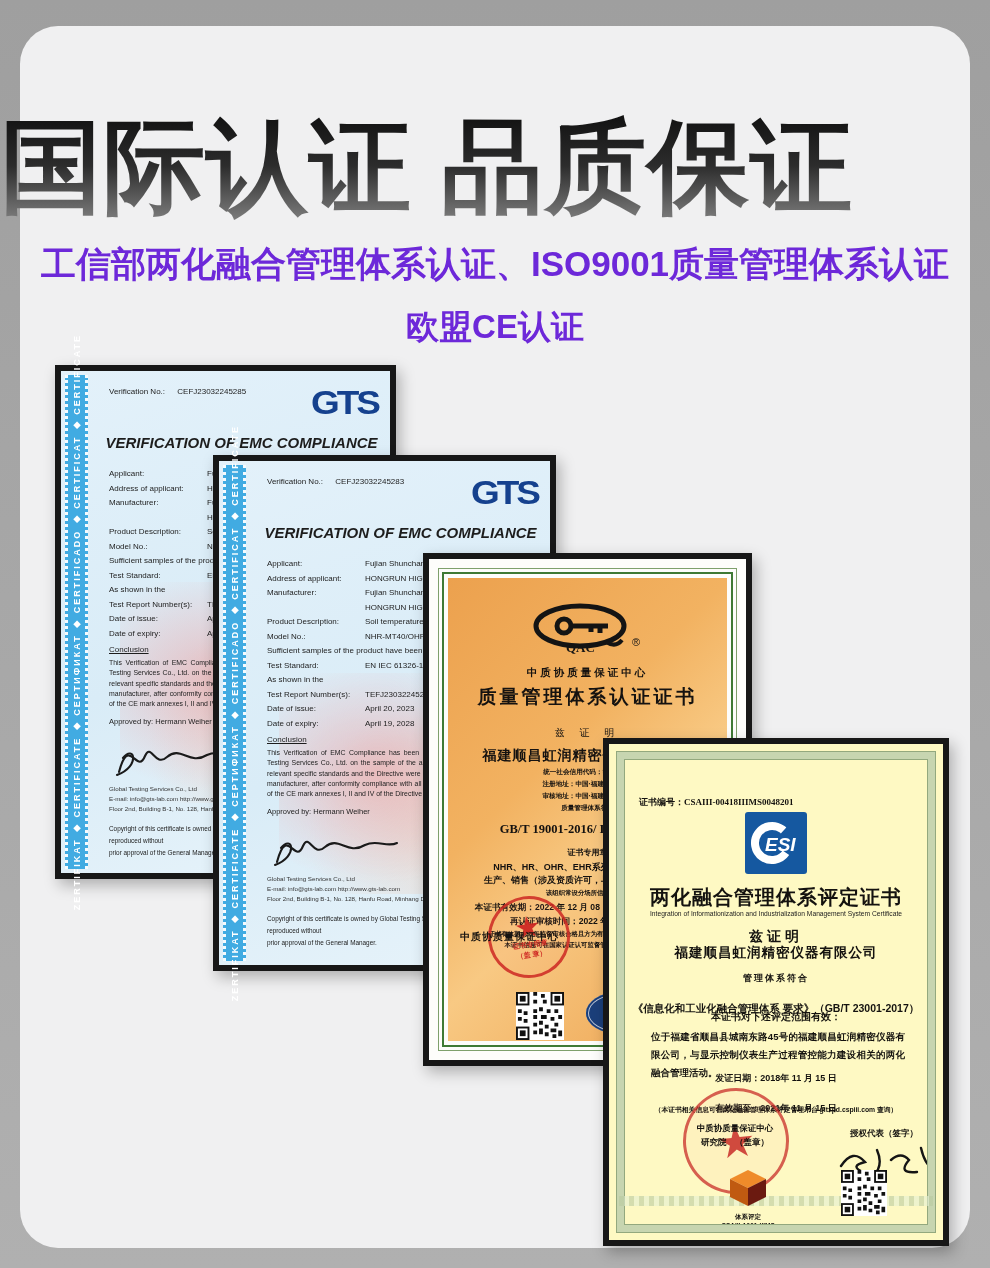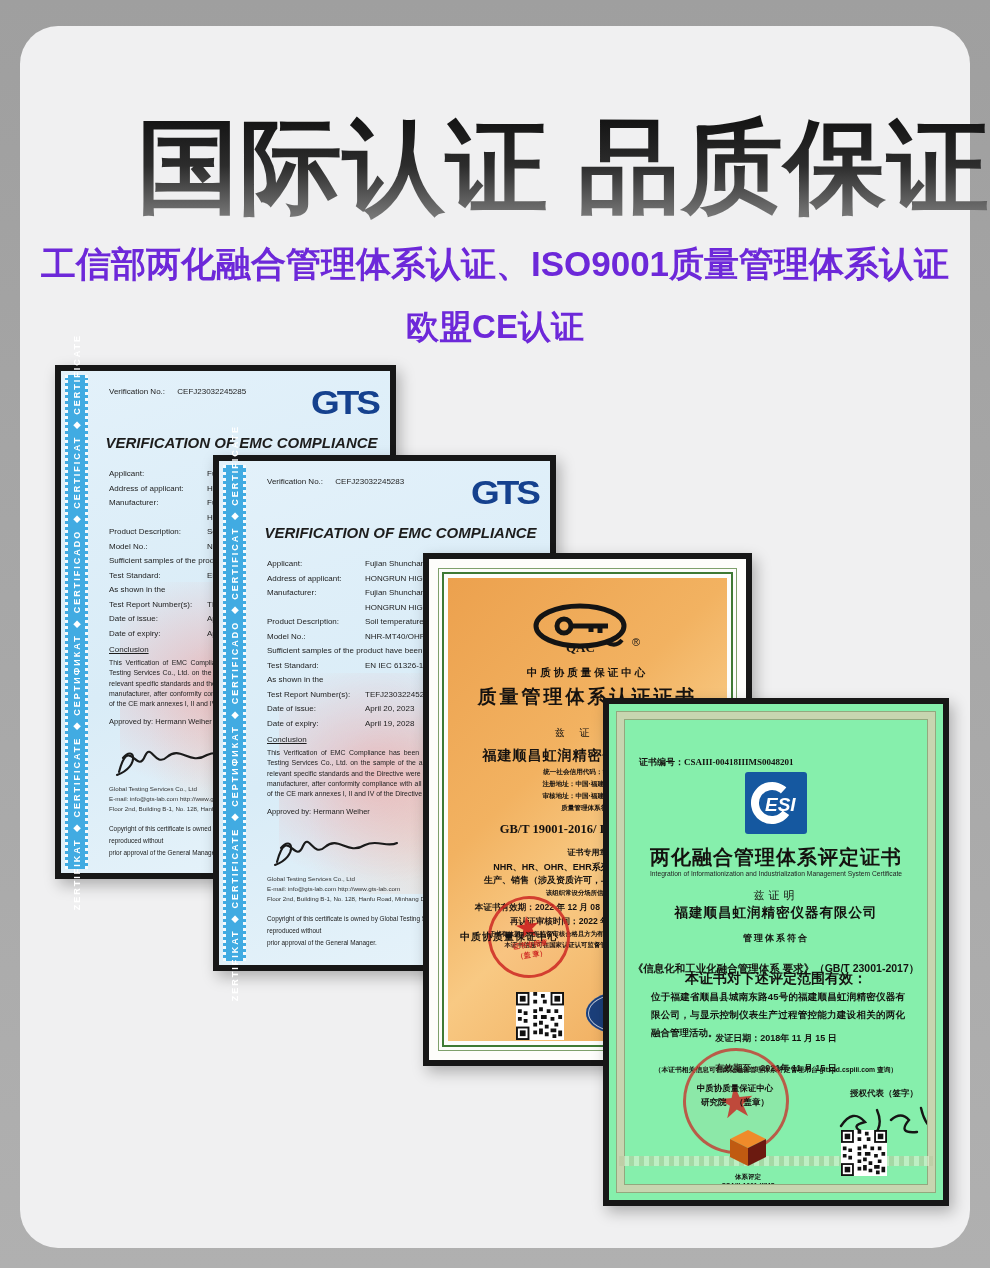--- a/index.html
+++ b/index.html
@@ -1,20 +1,20 @@
 <!DOCTYPE html>
 <html><head>
 <meta charset="utf-8">
 <style>
   html,body{margin:0;padding:0;}
   body{width:990px;height:1268px;position:relative;background:linear-gradient(180deg,#9f9f9f,#b0b0b0);
        font-family:"Liberation Sans",sans-serif;overflow:hidden;}
   .card{position:absolute;left:20px;top:26px;width:950px;height:1222px;background:#f0f0f1;border-radius:38px;}
   
-  .h1{position:absolute;left:0;right:0;top:100px;text-align:right;font-size:102px;font-weight:900;letter-spacing:1px;
+  .h1{position:absolute;left:0;right:0;top:100px;text-align:left;font-size:102px;font-weight:900;letter-spacing:1px;
       background:linear-gradient(180deg,#101010 8%,#2c2c2c 48%,#959595 100%);
       -webkit-background-clip:text;background-clip:text;color:transparent;white-space:nowrap;}
   .sub{position:absolute;left:0;right:0;text-align:center;font-weight:900;color:#6d28d9;white-space:nowrap;}
   .sub1{top:241px;font-size:35px;}
   .sub2{top:305px;font-size:33px;}
   
   .cert{position:absolute;border:6px solid #171717;box-shadow:4px 6px 14px rgba(0,0,0,.28);box-sizing:border-box;}
   
   .gts{background:linear-gradient(160deg,#e3f1fa 0%,#d9ecf7 55%,#e7f3fa 100%);}
   .gts-wm{position:absolute;left:18%;top:42%;width:78%;height:44%;pointer-events:none;
@@ -62,32 +62,32 @@
   .qac-idate{right:12px;top:384px;font-size:9px;font-weight:bold;}
   .qac-seal{position:absolute;left:40px;top:318px;width:76px;height:76px;border:3px solid rgba(205,40,35,.85);
       border-radius:50%;color:rgba(205,40,35,.95);display:flex;flex-direction:column;align-items:center;justify-content:center;
       font-size:7px;font-weight:bold;background:rgba(255,120,100,.06);transform:rotate(-8deg);}
   .qac-seal .star{font-size:26px;line-height:1;}
   .qac-qr{position:absolute;left:68px;top:414px;width:48px;height:48px;}
   .qac-iaf{position:absolute;left:138px;top:414px;width:66px;height:42px;background:#1b3f7a;border-radius:50%;
       display:flex;align-items:center;justify-content:center;color:#fff;font-weight:bold;font-style:italic;
       font-size:19px;box-shadow:inset 0 0 0 2px #1b3f7a,inset 0 0 0 3px rgba(255,255,255,.7);}
   
-  .cesi{background:#86efac;}
+  .cesi{background:#fef9c3;margin-top:40px;}
   .cesi-frame{position:absolute;inset:8px;border:7px solid #c7d5b0;box-shadow:inset 0 0 0 1px #93a87e,0 0 0 1px #93a87e;}
   .cesi-body{position:absolute;inset:16px;overflow:hidden;text-align:center;color:#14120f;}
   .cesi-no{position:absolute;left:14px;top:36px;font-size:9px;font-family:"Liberation Serif",serif;font-weight:bold;}
   .cesi-logo{position:absolute;left:50%;top:52px;transform:translateX(-50%);}
   .cesi-title{position:absolute;left:0;right:0;top:124px;font-size:20px;font-weight:900;letter-spacing:1px;}
   .cesi-en{position:absolute;left:0;right:0;top:150px;font-size:6.7px;color:#222;}
-  .cesi-hereby{position:absolute;left:0;right:0;top:168px;font-size:11px;font-weight:normal;letter-spacing:4px;}
+  .cesi-hereby{position:absolute;left:0;right:0;top:168px;font-size:14px;font-weight:bold;letter-spacing:4px;}
   .cesi-company{position:absolute;left:0;right:0;top:184px;font-size:13.5px;font-weight:900;letter-spacing:1px;}
   .cesi-conform{position:absolute;left:0;right:0;top:212px;font-size:9px;font-weight:900;letter-spacing:2px;}
   .cesi-std{position:absolute;left:0;right:0;top:242px;font-size:10.5px;font-weight:900;}
-  .cesi-scopeintro{position:absolute;left:0;right:0;top:250px;font-size:14px;font-weight:900;}
+  .cesi-scopeintro{position:absolute;left:0;right:0;top:250px;font-size:10px;font-weight:900;}
   .cesi-scope{position:absolute;left:26px;right:22px;top:268px;font-size:9.5px;font-weight:900;line-height:1.9;
       text-align:justify;}
   .cesi-d1{position:absolute;left:0;right:0;top:312px;font-size:9px;font-weight:900;}
   .cesi-d2{position:absolute;left:0;right:0;top:342px;font-size:9px;font-weight:900;}
   .cesi-query{position:absolute;left:0;right:0;top:345px;font-size:6.8px;font-weight:bold;}
   .cesi-seal{position:absolute;left:58px;top:328px;width:100px;height:100px;border:3px solid rgba(200,45,40,.75);
       border-radius:50%;display:flex;align-items:center;justify-content:center;color:rgba(200,45,40,.85);
       font-size:44px;transform:rotate(-6deg);background:rgba(255,110,95,.05);}
   .cesi-org{position:absolute;left:30px;top:362px;width:160px;font-size:8.5px;font-weight:900;line-height:1.6;}
   .cesi-rep{position:absolute;left:194px;top:368px;width:130px;font-size:8.5px;font-weight:900;text-align:center;}

